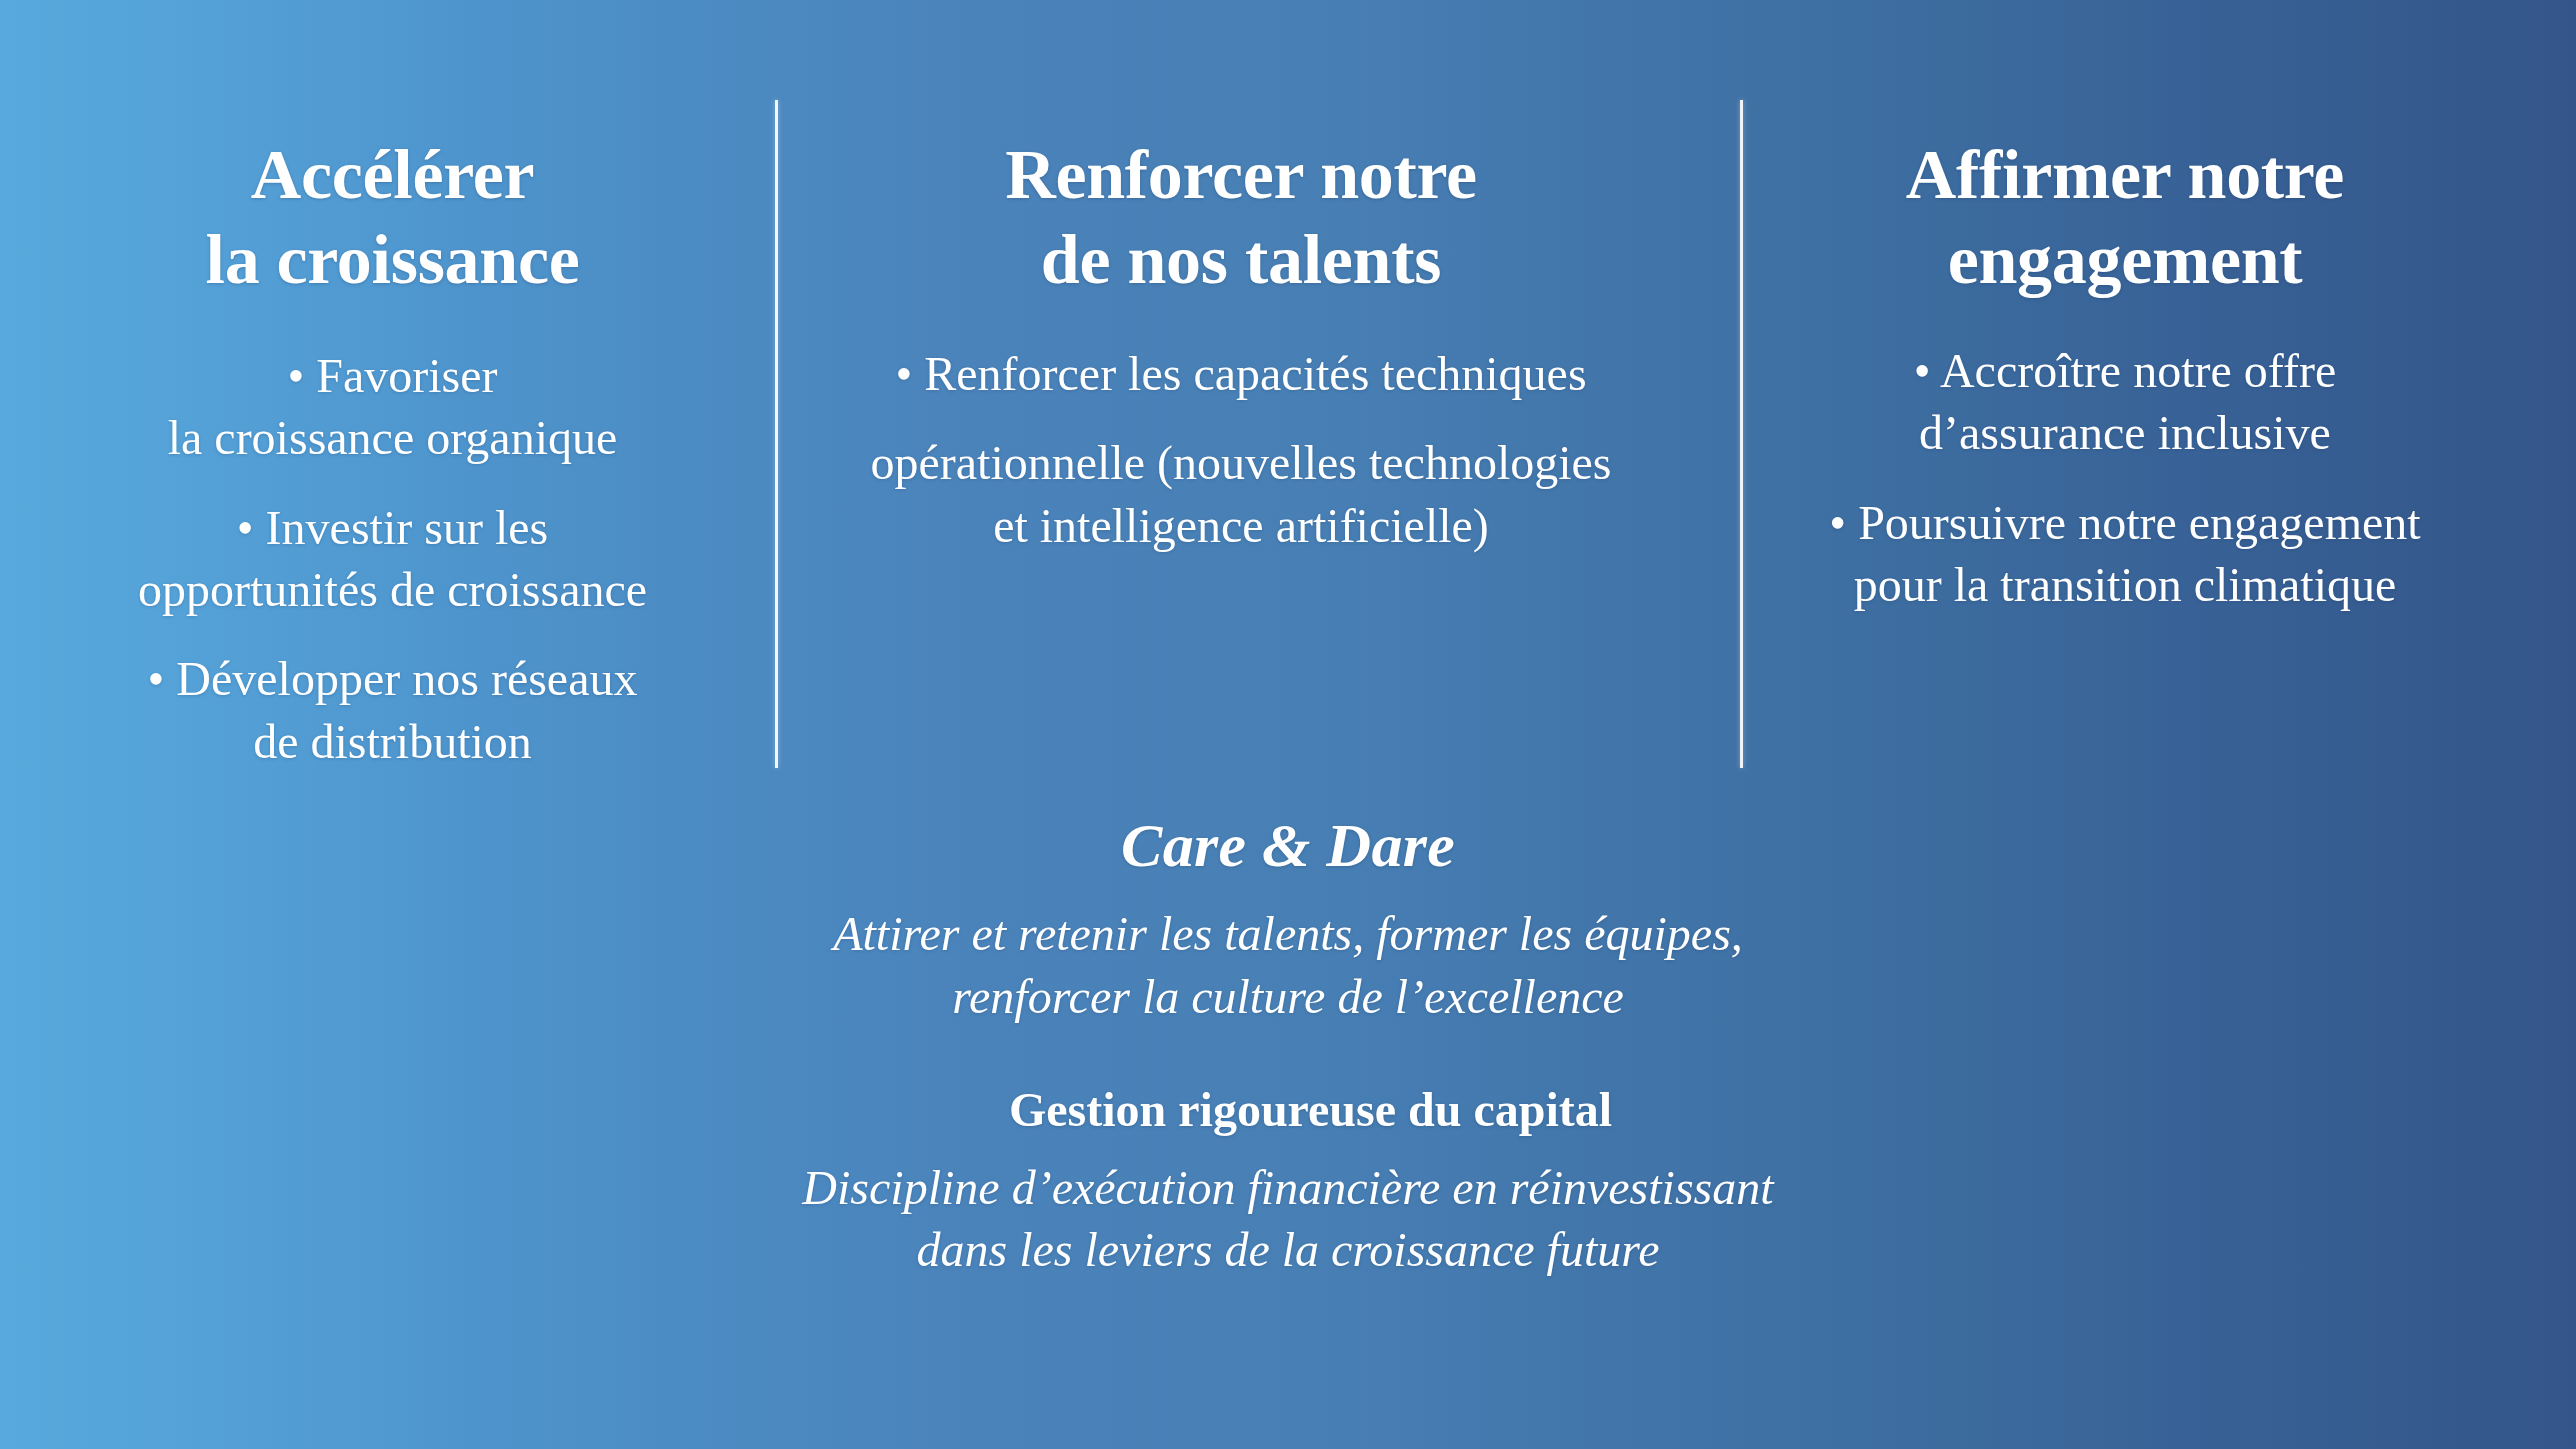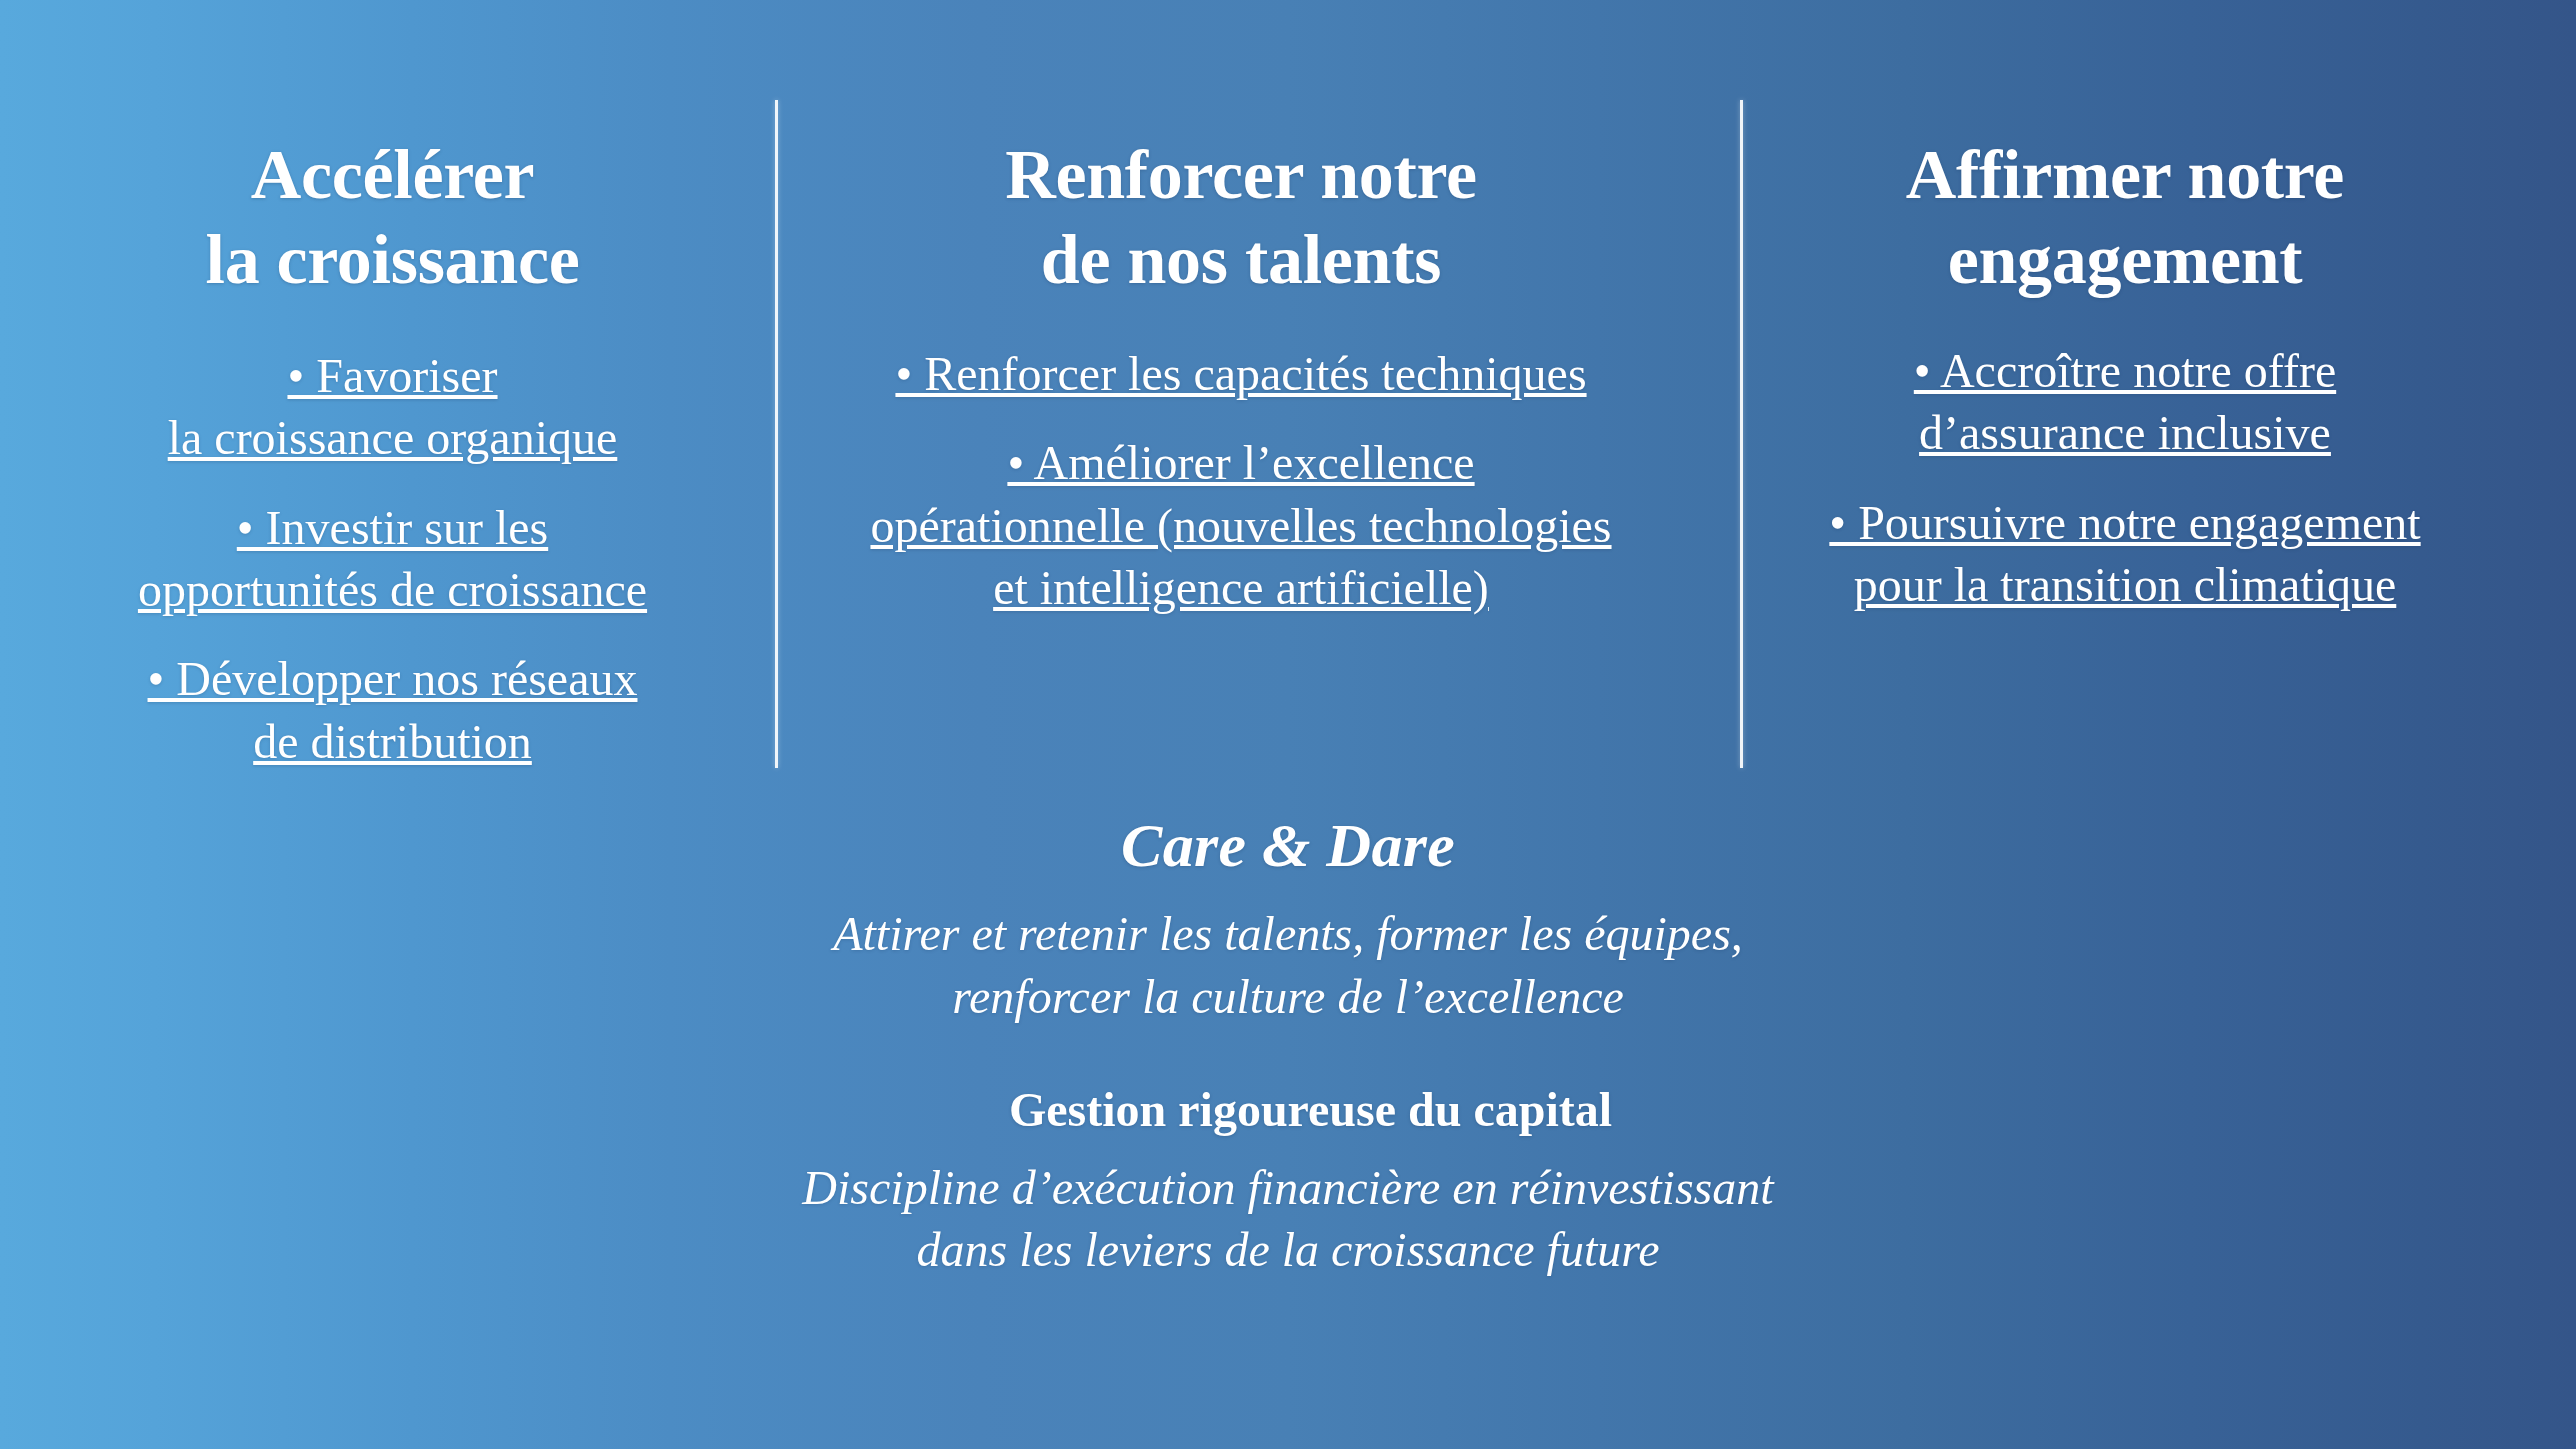--- a/index.html
+++ b/index.html
@@ -61,21 +61,20 @@
     margin: 0;
     text-shadow: 0 1.3px 3.2px rgba(20,50,90,0.28);
   }
 
   .col-title .tl { display: block; }
 
   .bullets {
     margin: 14px;
     padding: 0;
     list-style: none;
-    text-decoration: underline;
   }
 
   .bullet {
     font-size: 48px;
     line-height: 1.30;
     font-weight: normal;
     text-shadow: 0 1.3px 3.2px rgba(20,50,90,0.22);
   }
 
   .bullet .bl { display: block; }
@@ -179,21 +178,20 @@
     <div class="col col-excellence">
       <h2 class="col-title">
         <span class="tl">Renforcer notre</span>
         <span class="tl">de nos talents</span>
       </h2>
       <ul class="bullets">
         <li class="bullet">
           <span class="bl">• Renforcer les capacités techniques</span>
         </li>
         <li class="bullet">
-          <span class="bl">• Améliorer l’excellence</span>
           <span class="bl">opérationnelle (nouvelles technologies</span>
           <span class="bl">et intelligence artificielle)</span>
         </li>
       </ul>
     </div>
 
     <div class="col col-society">
       <h2 class="col-title">
         <span class="tl">Affirmer notre</span>
         <span class="tl">engagement</span>

